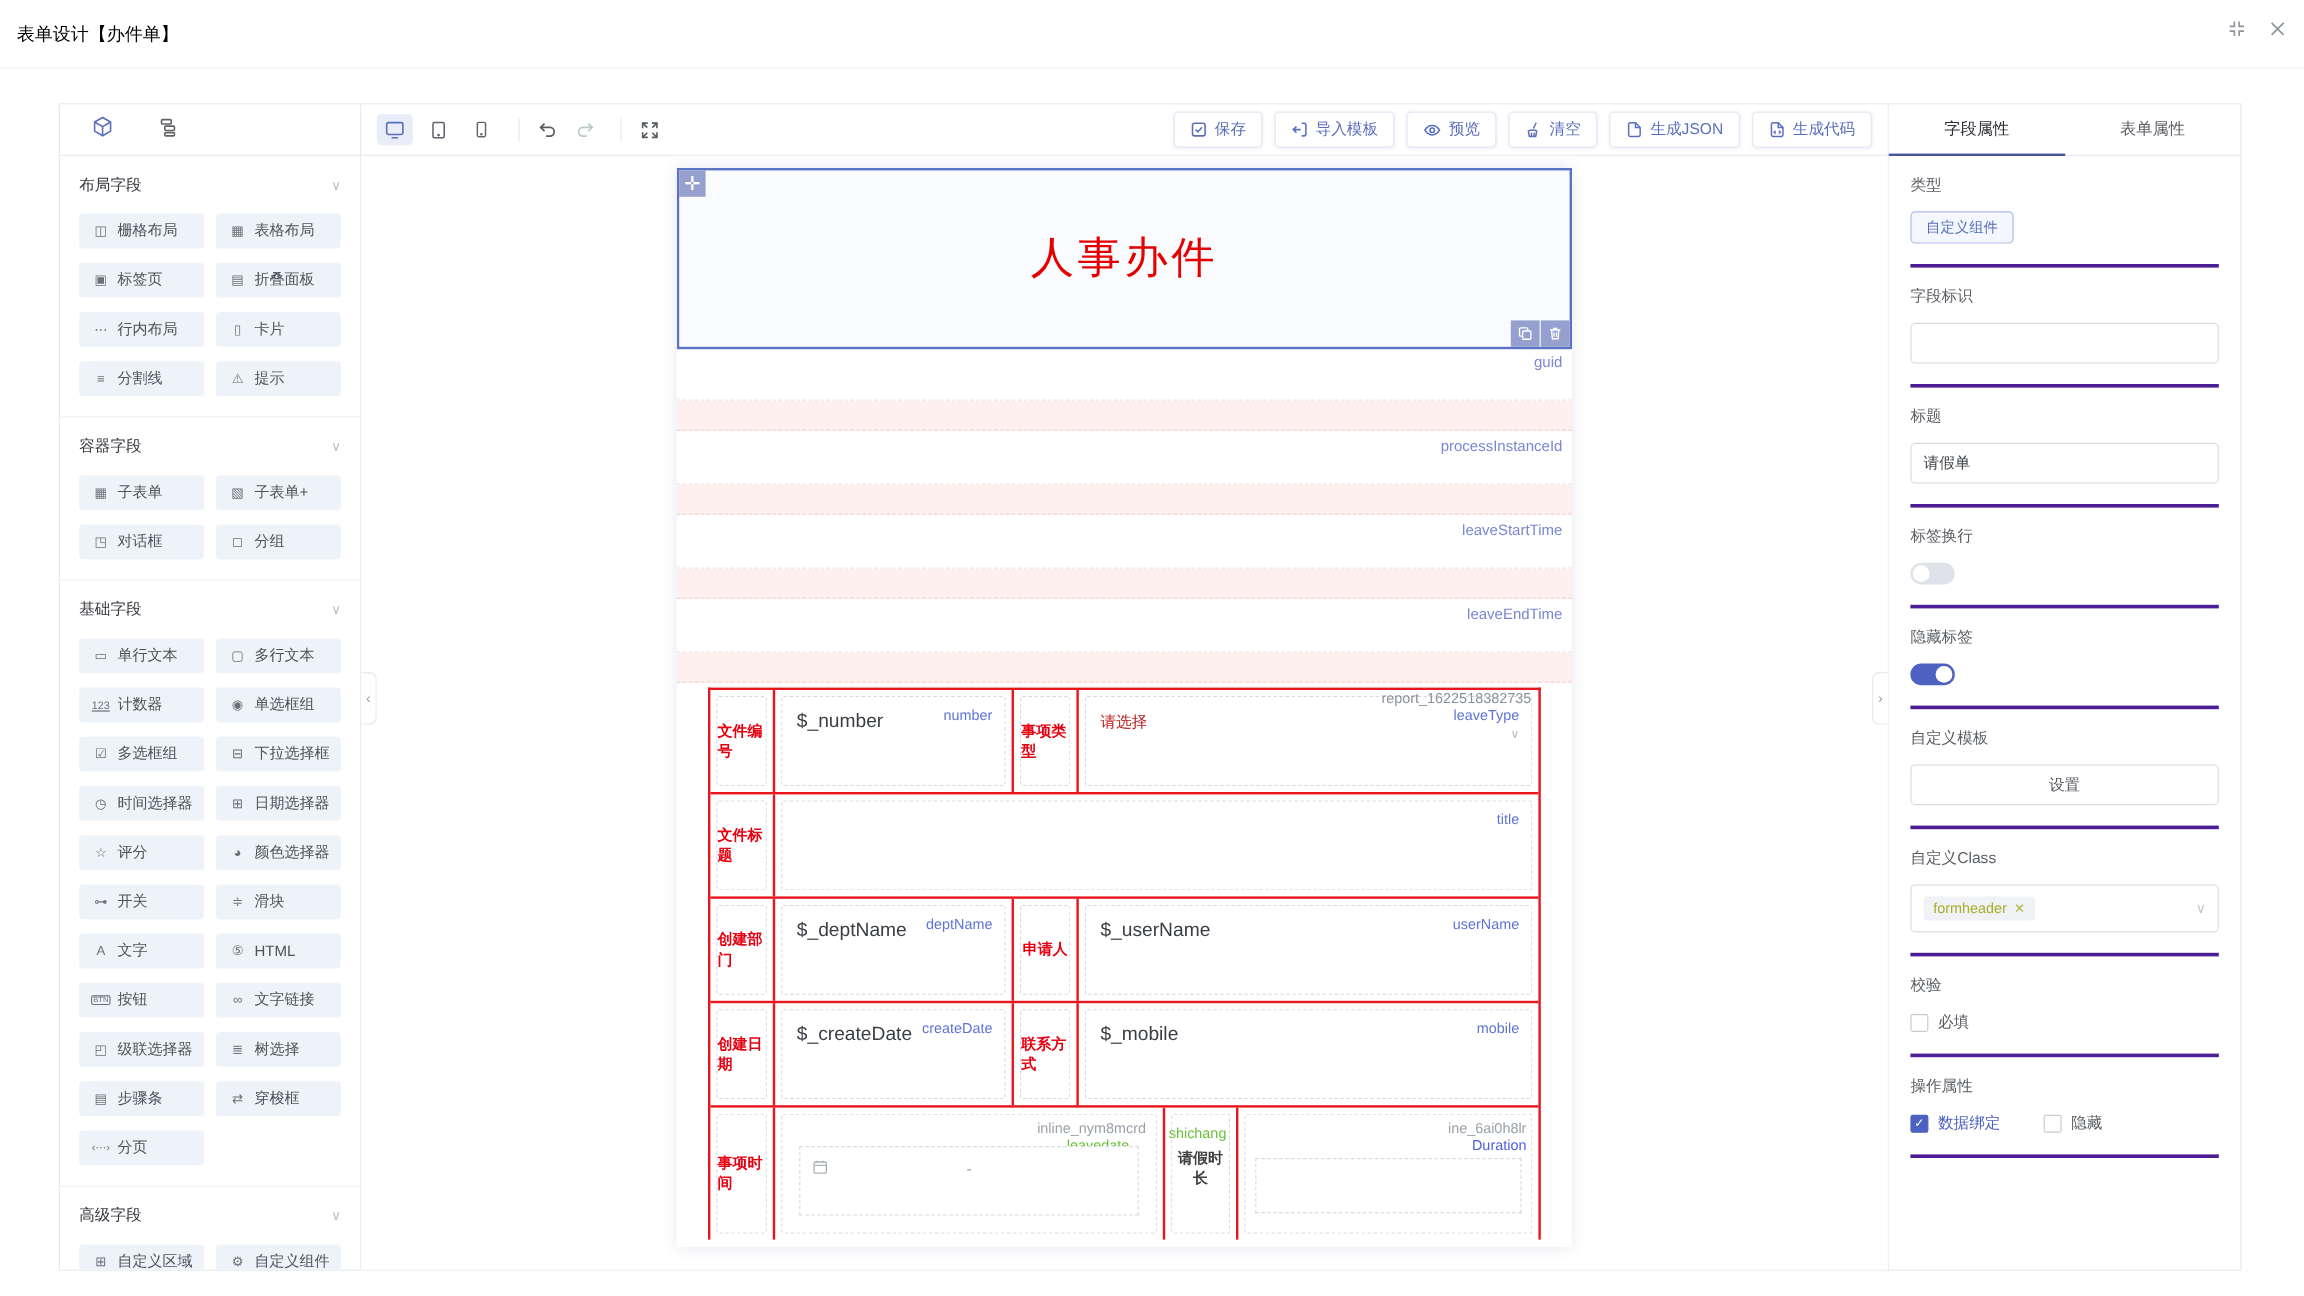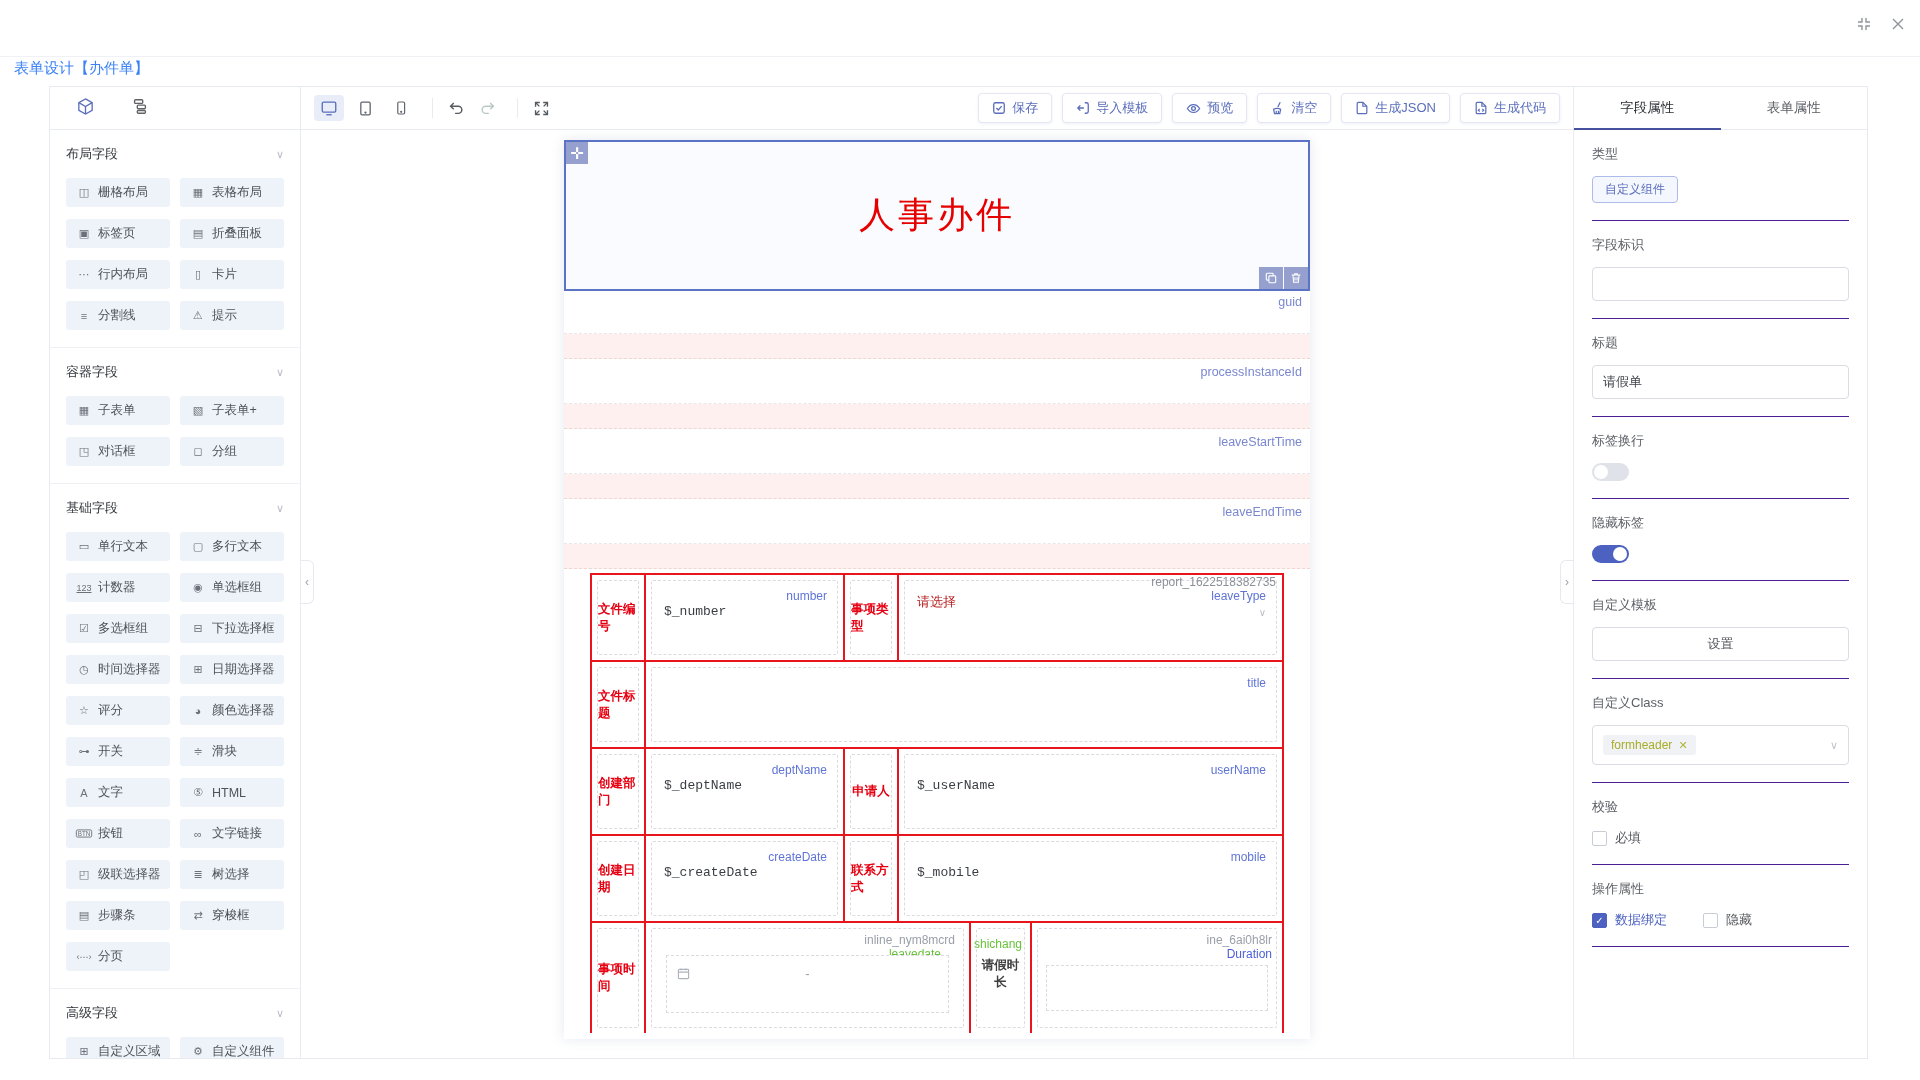--- a/index.html
+++ b/index.html
@@ -1,20 +1,20 @@
 <!DOCTYPE html>
 <html><head>
 <meta charset="utf-8">
 <style>
   * { margin:0; padding:0; box-sizing:border-box; }
   html,body { width:1920px; height:1080px; background:#fff; font-family:"Liberation Sans","DejaVu Sans",sans-serif; color:#303133; overflow:hidden; }
 
   
   .win-header { position:absolute; left:0; top:0; width:1920px; height:57px; background:#fff; border-bottom:1px solid #f0f1f4; }
-  .win-title { position:absolute; left:14px; top:19px; font-size:15px; font-weight:500; color:#3b82f6;margin-top:40px; }
+  .win-title { position:absolute; left:14px; top:19px; font-size:15px; font-weight:500; color:#000000; }
   .win-icons { position:absolute; right:14px; top:16px; display:flex; gap:18px; color:#8f939b; }
   .win-icons svg { cursor:pointer; }
 
   
   .editor { position:absolute; left:49px; top:86px; width:1819px; height:973px; border:1px solid #e7eaf0; display:flex; background:#fff; }
 
   
   .sidebar { width:251px; border-right:1px solid #e8ebf2; display:flex; flex-direction:column; }
   .s-tabs { height:43px; border-bottom:1px solid #e8ebf2; display:flex; align-items:center; padding-left:26px; gap:36px; flex:none; }
   .s-body { flex:1; overflow:hidden; padding:0 16px; }
@@ -61,41 +61,41 @@
   .report-tag { position:absolute; top:0; right:6px; font-size:12px; color:#8b9099; z-index:3; background:transparent; }
   .trow { display:grid; border-bottom:2px solid #e8151d; height:87px; }
   .trow.tall { height:110px; border-bottom:none; }
   .cols4 { grid-template-columns:54px 199px 54px 1fr; }
   .cols2 { grid-template-columns:54px 1fr; }
   .cols5 { grid-template-columns:54px 325px 61px 1fr; }
   .tcell { position:relative; border-right:2px solid #e8151d; padding:5px; min-width:0; }
   .tcell:last-child { border-right:none; }
   .dash { position:relative; border:1px dashed #d9dbe0; border-radius:2px; background:#fff; height:100%; }
   .flabel { display:flex; align-items:center; justify-content:center; color:#e60012; font-weight:700; font-size:12.5px; }
-  .fval { position:absolute; left:12px; top:23px; font-size:13px; color:#3a3e44;font-family:Liberation Mono, monospace; }
+  .fval { position:absolute; left:12px; top:12px; font-size:16px; color:#3a3e44; }
   .fph { position:absolute; left:12px; top:12px; font-size:13px; color:#b91c1c; }
   .ftag { position:absolute; right:10px; top:8px; font-size:12px; color:#5f74d6; }
   .fchev { position:absolute; right:10px; top:26px; color:#b9bdc5; font-size:10px; }
   .gtag { position:absolute; font-size:12px; color:#9aa0a8; }
   .greentag { position:absolute; font-size:12px; color:#67c23a; }
   .bluetag { position:absolute; font-size:12px; color:#4b5fd9; }
   .inline-box { position:absolute; left:14px; right:14px; top:26px; height:58px; border:1px dashed #d9dbe0; background:#fff; }
   .inline-sep { position:absolute; left:0; right:0; top:10px; text-align:center; color:#9aa0a8; font-size:13px; }
   .cal-ic { position:absolute; left:10px; top:10px; color:#aeb2ba; }
   .dur-box { position:absolute; left:8px; right:8px; top:36px; height:46px; border:1px dashed #d9dbe0; background:#fff; }
   .shichang-lbl { position:absolute; left:0; right:0; top:28px; text-align:center; color:#404040; font-weight:700; font-size:12.5px; }
 
   
   .rpanel { width:294px; border-left:1px solid #e8ebf2; display:flex; flex-direction:column; }
   .r-tabs { height:43px; border-bottom:1px solid #e8ebf2; display:flex; position:relative; flex:none; }
   .r-tab { flex:1; display:flex; align-items:center; justify-content:center; font-size:13.5px; color:#5c6066; cursor:pointer; }
   .r-tab.active { color:#2b2f36; }
   .r-underline { position:absolute; left:0; bottom:-1px; width:50%; height:2px; background:#46519e; }
   .r-body { flex:1; overflow:hidden; padding:0 18px; }
-  .sec { padding:15px 0 17px; border-bottom:1px solid #4c1d95; }
+  .sec { padding:15px 0 17px; border-bottom:3px solid #4c1d95; }
   .sec-label { font-size:13px; color:#5c6066; margin-bottom:13px; }
   .type-tag { display:inline-block; padding:4px 12px; border:1px solid #aebbea; background:#f4f7fd; color:#5a6ebc; border-radius:4px; font-size:12px; cursor:pointer; }
   .r-input { width:100%; height:34px; border:1px solid #d9dce3; border-radius:4px; padding:0 10px; font-size:13px; color:#3f434a; outline:none; font-family:inherit; background:#fff; }
   .toggle { width:37px; height:18px; border-radius:9px; background:#dfe2e9; position:relative; cursor:pointer; }
   .toggle .knob { position:absolute; top:2px; left:2px; width:14px; height:14px; border-radius:50%; background:#fff; }
   .toggle.on { background:#4c61c0; }
   .toggle.on .knob { left:auto; right:2px; }
   .set-btn { width:100%; height:34px; border:1px solid #d9dce3; border-radius:4px; background:#fff; color:#55585e; font-size:13px; cursor:pointer; font-family:inherit; }
   .class-select { height:40px; border:1px solid #d9dce3; border-radius:4px; display:flex; align-items:center; padding:0 10px; cursor:pointer; }
   .cls-tag { display:flex; align-items:center; gap:6px; background:#f0f2f5; border-radius:3px; padding:3px 8px; font-size:12px; color:#a8ad2a; }

